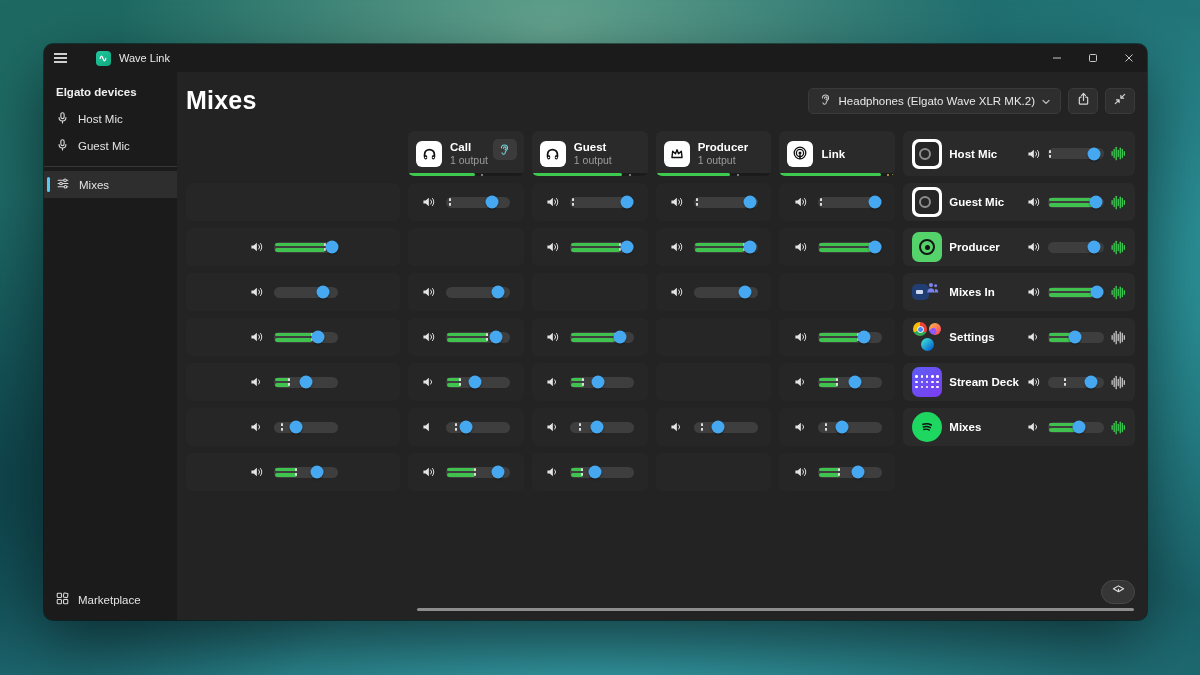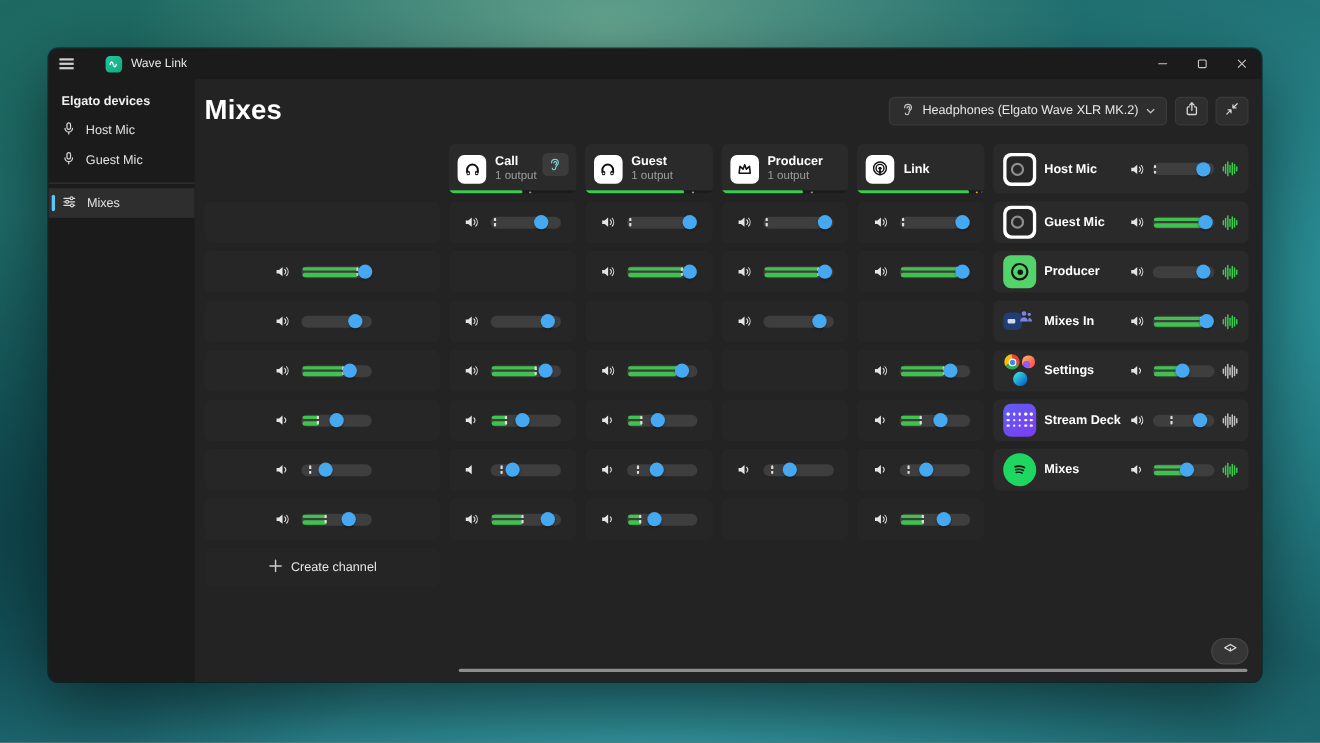--- a/index.html
+++ b/index.html
@@ -155,20 +155,29 @@
             <span><svg width="14" height="13" viewBox="0 0 16 16" fill="none" stroke="#d8d8d8" stroke-width="1.4" stroke-linecap="round">
                 <path d="M2 4h12M2 8h12M2 12h12"></path>
                 <circle cx="10.5" cy="4" r="1.6" fill="#1b1b1b"></circle>
                 <circle cx="5.5" cy="8" r="1.6" fill="#1b1b1b"></circle>
                 <circle cx="11" cy="12" r="1.6" fill="#1b1b1b"></circle>
               </svg></span>
             <span class="sb-label">Mixes</span>
           </div>
         </div>
       <div class="sb-footer" id="sidebar-footer">
+          <div class="sb-item">
+            <span><svg width="13" height="13" viewBox="0 0 16 16" fill="none" stroke="#d8d8d8" stroke-width="1.3" stroke-linejoin="round">
+                <rect x="1.5" y="1.5" width="5.2" height="5.2" rx="1"></rect>
+                <rect x="9.3" y="1.5" width="5.2" height="5.2" rx="1" transform="rotate(10 12 4)"></rect>
+                <rect x="1.5" y="9.3" width="5.2" height="5.2" rx="1"></rect>
+                <rect x="9.3" y="9.3" width="5.2" height="5.2" rx="1"></rect>
+              </svg></span>
+            <span class="sb-label">Marketplace</span>
+          </div>
         </div>
     </aside>
 
     <main class="main">
       <div class="main-top">
         <h1 class="page-title">Mixes</h1>
         <div class="top-controls">
           <button class="device-select">
             <span><svg width="13" height="13" viewBox="0 0 16 16" fill="none" stroke="#c9c9c9" stroke-width="1.3" stroke-linecap="round">
                   <path d="M4.2 6.2a3.8 3.8 0 017.6 0c0 1.5-.8 2.2-1.7 3.1-.8.8-1.2 1.5-1.2 2.5a2 2 0 01-4 .2"></path>
@@ -930,26 +939,20 @@
             </span>
             <div class="slider">
               <div class="mbars">
                 <div class="mbar" style="width: 33%;"></div>
                 <div class="mbar" style="width: 33%;"></div>
               </div>
               <div class="ptick" style="left: calc(33% - 1px);"></div>
               <div class="knob" style="left: 63%;"></div>
             </div>
           </div>
-          <button class="create-btn">
-            <span><svg width="13" height="13" viewBox="0 0 14 14" fill="none" stroke="currentColor" stroke-width="1.4" stroke-linecap="round">
-                <path d="M7 1.5v11M1.5 7h11"></path>
-              </svg></span>
-            <span>Create channel</span>
-          </button>
         </div>
 
       <button class="fab">
         <span><svg width="15" height="13" viewBox="0 0 16 14" fill="none" stroke="currentColor" stroke-width="1.2" stroke-linejoin="round">
               <path d="M8 2l5.5 3.2L8 8.4 2.5 5.2z"></path>
               <path d="M8 5.2v3.2"></path>
             </svg></span>
       </button>
       <div class="hscrollbar"></div>
     </main>

